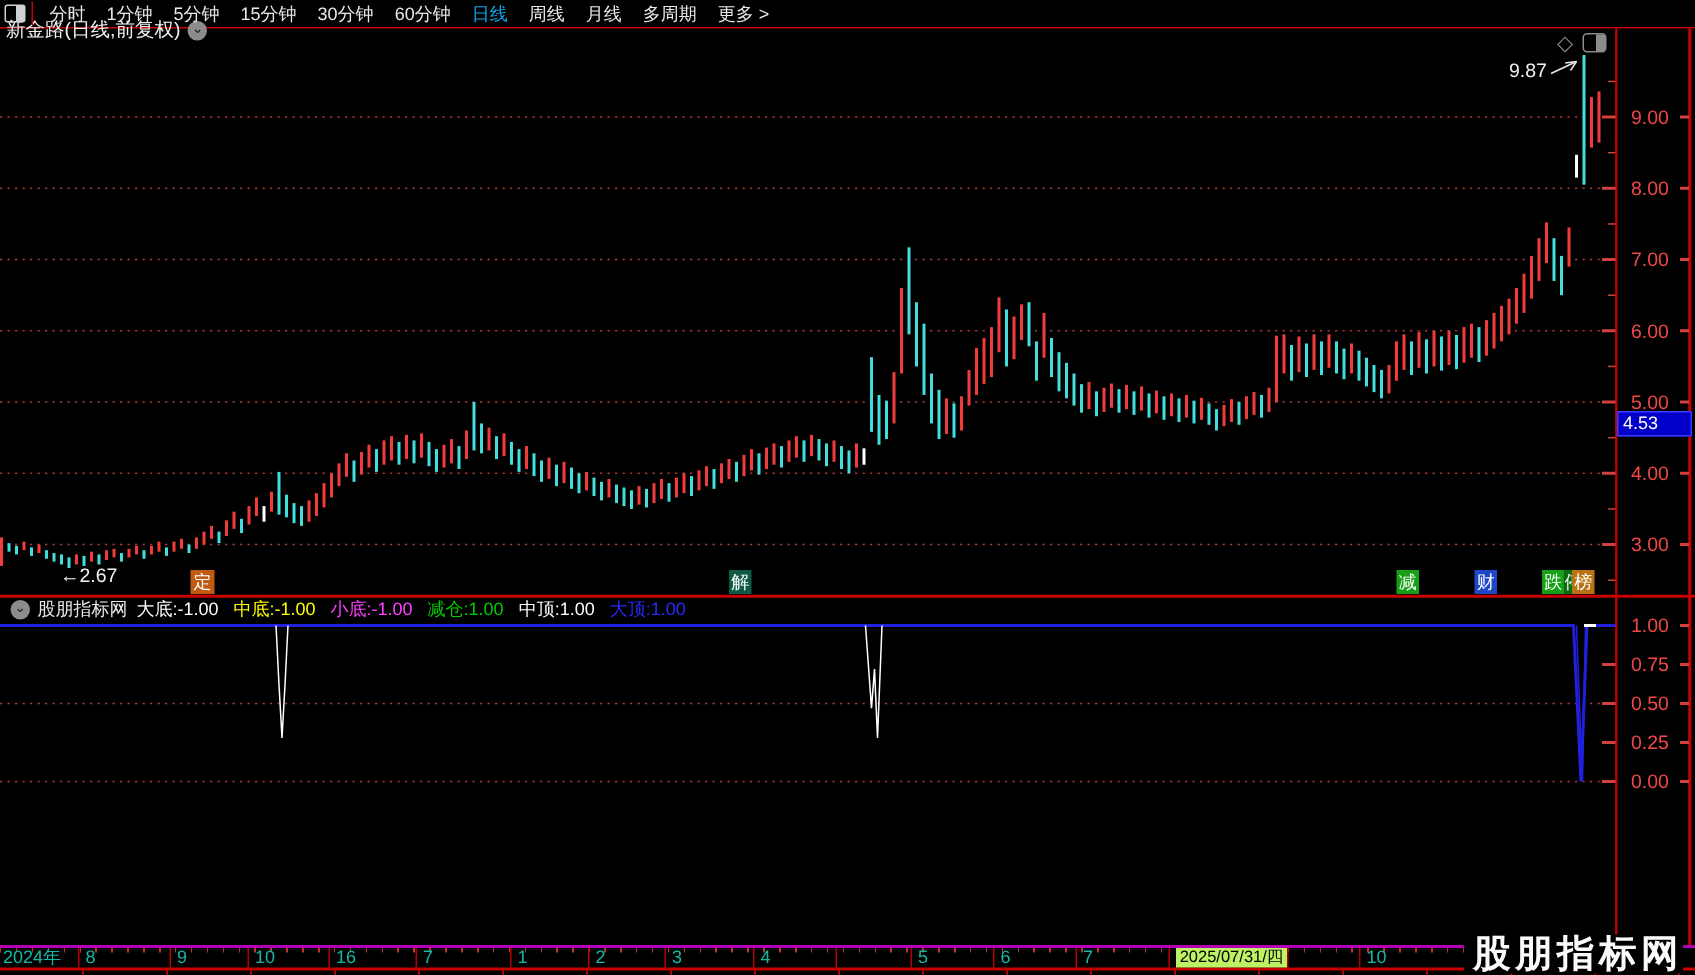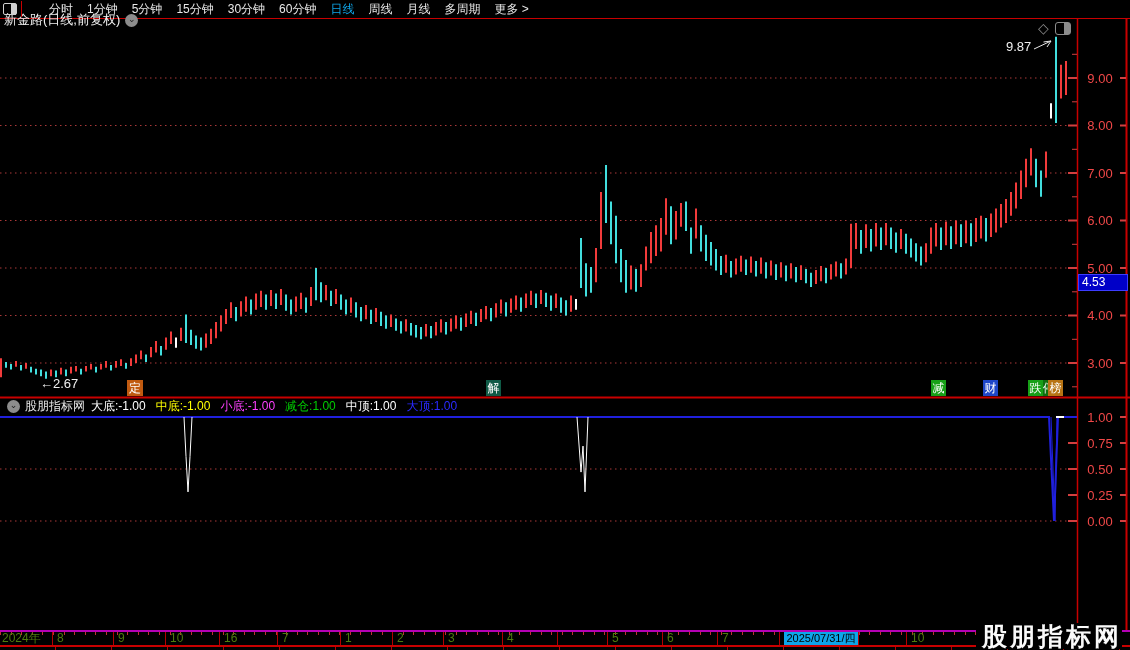--- a/index.html
+++ b/index.html
@@ -4,21 +4,21 @@
 <style>
   html,body{margin:0;padding:0;background:#000;}
   .screen{position:relative;width:1130px;height:650px;background:#000;overflow:hidden;
           font-family:"Liberation Sans",sans-serif;}
   svg{position:absolute;left:0;top:0;z-index:1;}
   
   .topbar{position:absolute;left:0;top:0;width:1130px;height:18px;z-index:4;display:flex;align-items:center;}
   .win-icon{display:inline-block;width:12px;height:10px;margin-left:3px;border:1px solid #d0d0d0;border-radius:2px;
             background:linear-gradient(90deg,transparent 0 55%,#d0d0d0 55%);}
   .tb-sep{width:1px;height:16px;background:#c80000;margin-left:4px;}
-  .tf-menu{display:flex;align-items:center;margin-left:20px;}
+  .tf-menu{display:flex;align-items:center;margin-left:4px;}
   .tf-item{color:#e8e8e8;font-size:12px;padding:0 7px;white-space:nowrap;cursor:default;}
   .tf-item.active{color:#0ea5e9;}
   .right-menu{position:absolute;right:4px;top:0;height:18px;display:flex;align-items:center;z-index:5;}
   .rm-item{color:#f0f0f0;font-size:12px;padding:0 9px;border-left:1px solid #c80000;white-space:nowrap;height:16px;line-height:16px;}
   .rm-item:last-child{border-right:1px solid #c80000;}
   
   .title-row{position:absolute;left:4px;top:11px;z-index:3;display:flex;align-items:center;color:#f2f2f2;font-size:13px;}
   .circle-chev{display:inline-block;width:13px;height:13px;margin-left:5px;border-radius:50%;background:#8c8c8c;
                color:#1a1a1a;font-size:9px;line-height:11px;text-align:center;}
   .chart-icons{position:absolute;left:1038px;top:20px;z-index:3;display:flex;align-items:center;}
@@ -34,23 +34,23 @@
   
   .ind-header{position:absolute;left:2px;top:398px;height:16px;display:flex;align-items:center;z-index:3;font-size:12px;}
   .ind-src{color:#e8e8e8;margin:0 6px 0 5px;}
   .ind-pair{margin-right:10px;white-space:nowrap;text-align:right;}
   
   .magenta-line{position:absolute;left:0;top:630px;width:1130px;height:2px;background:#b400b4;z-index:3;}
   .date-axis{position:absolute;left:0;top:632px;width:1130px;height:13px;z-index:3;background:#000;
              border-bottom:2px solid #c80000;}
   .date-ticks{position:absolute;left:0;top:0;width:1077px;height:3px;
               background:repeating-linear-gradient(90deg,#c03030 0 1px,transparent 1px 10.6px);}
-  .date-lbl{position:absolute;top:0;color:#4d7c0f;font-size:12px;line-height:13px;white-space:nowrap;}
+  .date-lbl{position:absolute;top:0;color:#14b8a6;font-size:12px;line-height:13px;white-space:nowrap;}
   .date-sep{position:absolute;top:0;width:1px;height:13px;background:#b40000;}
-  .date-hl{position:absolute;top:0;height:13px;background:#0ea5e9;color:#000;font-size:11px;line-height:13px;
+  .date-hl{position:absolute;top:0;height:13px;background:#bef264;color:#000;font-size:11px;line-height:13px;
            text-align:center;z-index:2;}
   .bottom-strip{position:absolute;left:0;top:647px;width:1130px;height:3px;background:
      repeating-linear-gradient(90deg,transparent 0 55px,#b40000 55px 56px);z-index:3;}
   
   .watermark{position:absolute;right:8px;bottom:1px;text-align:right;z-index:6;background:#000;padding-left:6px;
              color:#fafafa;font-weight:bold;}
   .wm1{font-size:25px;letter-spacing:3px;line-height:26px;}
   .wm2{font-size:19px;letter-spacing:1px;line-height:20px;}
 </style>
 </head>

